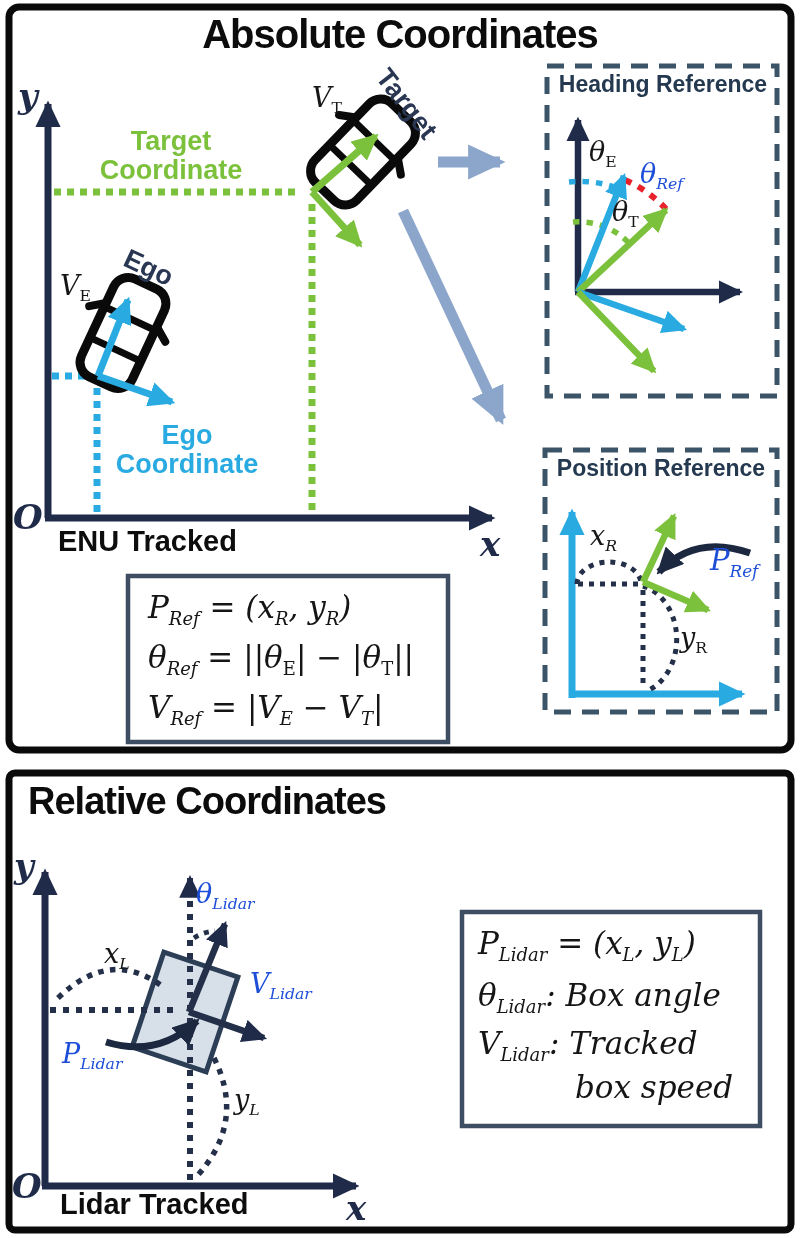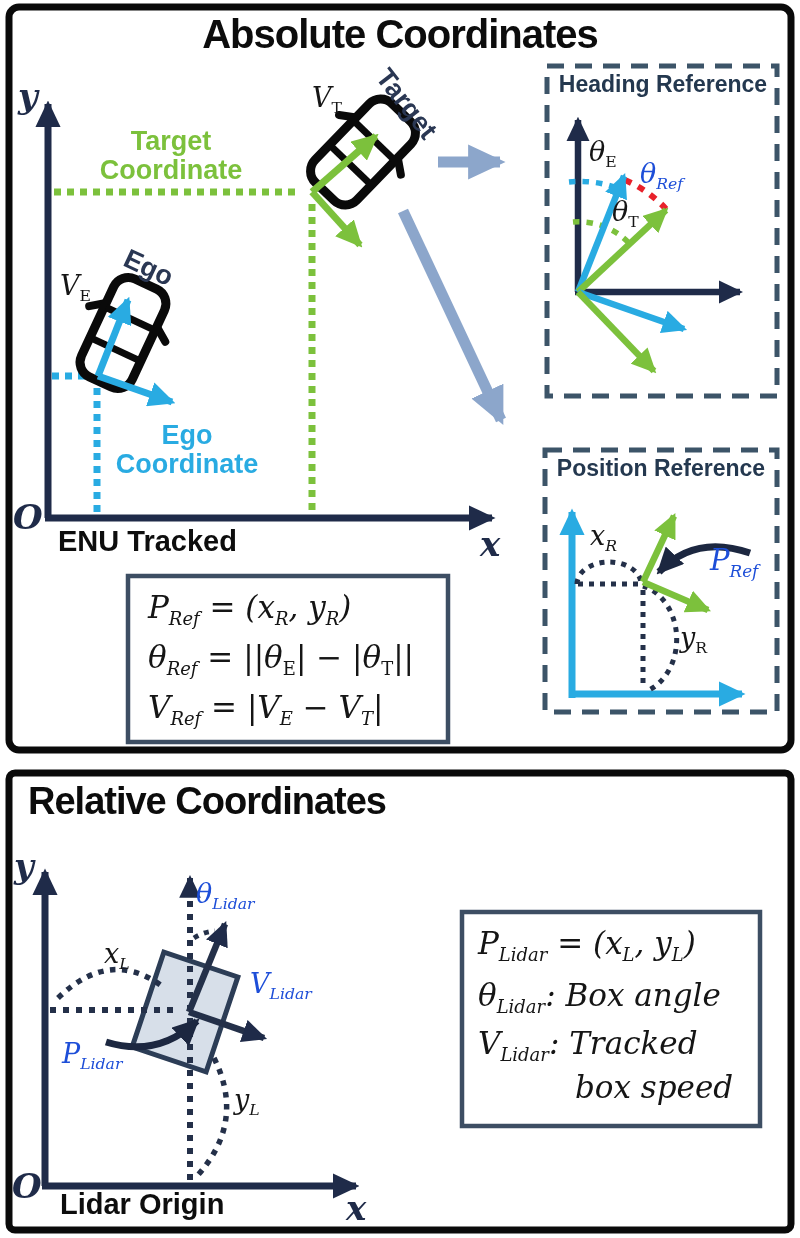--- a/index.html
+++ b/index.html
@@ -165,21 +165,21 @@
 
   <div class="lbl math f" style="left:148px;top:592px;"><span>P</span><sub>Ref</sub><span> = (</span><span>x</span><sub>R</sub><span>, </span><span>y</span><sub>R</sub><span>)</span></div>
   <div class="lbl math f msub-up" style="left:148px;top:642px;"><span>θ</span><sub style="font-style:italic">Ref</sub><span> = ||</span><span>θ</span><sub>E</sub><span>| − |</span><span>θ</span><sub>T</sub><span>||</span></div>
   <div class="lbl math f" style="left:148px;top:692px;"><span>V</span><sub>Ref</sub><span> = |</span><span>V</span><sub>E</sub><span> − </span><span>V</span><sub>T</sub><span>|</span></div>
 
   <div class="lbl t-main" style="left:28px;top:782px;font-size:38px;">Relative Coordinates</div>
 
   <div class="lbl axis-letter" style="left:14px;top:846px;">y</div>
   <div class="lbl axis-letter" style="left:346px;top:1188px;">x</div>
   <div class="lbl axis-letter" style="left:12px;top:1166px;">O</div>
-  <div class="lbl origin-lbl" style="left:60px;top:1190px;">Lidar Origin</div>
+  <div class="lbl origin-lbl" style="left:60px;top:1190px;">Lidar Tracked</div>
 
   <div class="lbl math dlbl red" style="left:196px;top:878px;"><span>θ</span><sub>Lidar</sub></div>
   <div class="lbl math dlbl red" style="left:250px;top:968px;"><span>V</span><sub>Lidar</sub></div>
   <div class="lbl math dlbl red" style="left:62px;top:1038px;"><span>P</span><sub>Lidar</sub></div>
   <div class="lbl math dlbl" style="left:104px;top:938px;"><span>x</span><sub>L</sub></div>
   <div class="lbl math dlbl" style="left:234px;top:1084px;"><span>y</span><sub>L</sub></div>
 
   <div class="lbl math f" style="left:478px;top:980px;"><span>θ</span><sub>Lidar</sub><span>: Box angle</span></div>
   <div class="lbl math f" style="left:478px;top:928px;"><span>P</span><sub>Lidar</sub><span> = (</span><span>x</span><sub>L</sub><span>, </span><span>y</span><sub>L</sub><span>)</span></div>
   <div class="lbl math f" style="left:575px;top:1072px;"><span>box speed</span></div>

